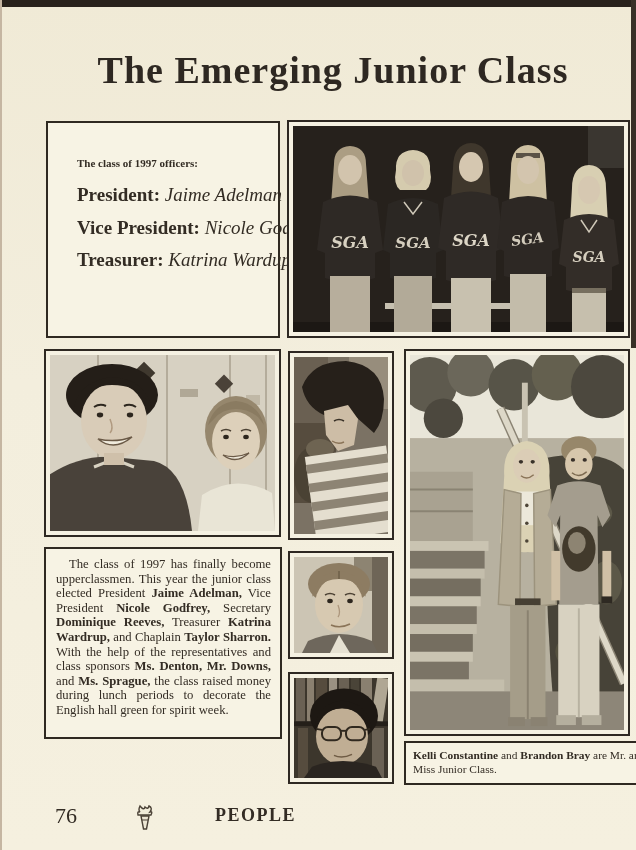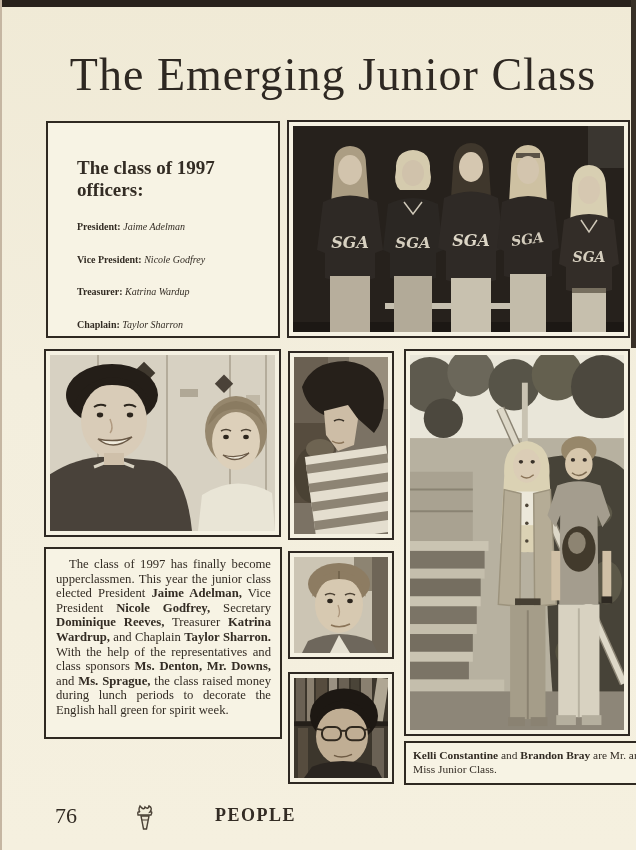--- a/index.html
+++ b/index.html
@@ -9,30 +9,30 @@
     background:linear-gradient(180deg,#f0ead6 0%,#f3eedd 45%,#f5f0df 100%);
     font-family:"Liberation Serif", serif;color:#332c24;overflow:hidden;
   }
   
   .edge-top{position:absolute;left:0;top:0;width:636px;height:7px;background:#29221c;}
   .edge-left{position:absolute;left:0;top:0;width:2px;height:850px;background:#c5b6a2;}
   .edge-right{position:absolute;right:0;top:0;width:5px;height:348px;background:#383027;}
 
   .title{
     position:absolute;left:38px;right:8px;top:48px;margin:0;
-    text-align:center;font-size:46px;font-weight:normal;letter-spacing:1px;
+    text-align:center;font-size:38px;font-weight:bold;letter-spacing:1px;
     color:#2e2822;font-family:"Liberation Serif", serif;white-space:nowrap;
   }
 
   .box{position:absolute;box-sizing:border-box;border:2px solid #2f2921;background:#f7f3e4;}
 
   
   .officers-box{left:46px;top:121px;width:234px;height:217px;padding:34px 14px 0 29px;}
-  .officers-heading{margin:0 0 18px 0;font-size:19px;font-weight:bold;}
-  .officer-line{margin:0 0 16.5px 0;font-size:10px;line-height:16px;white-space:nowrap;}
+  .officers-heading{margin:0 0 18px 0;font-size:11px;font-weight:bold;}
+  .officer-line{margin:0 0 16.5px 0;font-size:19px;line-height:16px;white-space:nowrap;}
   .officer-role{font-weight:bold;}
   .officer-name{font-style:italic;}
 
   
   .frame{position:absolute;box-sizing:border-box;border:2px solid #2e2822;background:#f5f1e2;padding:4px;text-decoration:underline;}
   .frame svg{display:block;width:100%;height:100%;}
   .frame-sga{left:287px;top:120px;width:343px;height:218px;}
   .frame-lockers{left:44px;top:349px;width:237px;height:188px;}
   .frame-striped{left:288px;top:351px;width:106px;height:189px;}
   .frame-portrait{left:288px;top:551px;width:106px;height:108px;}
@@ -64,21 +64,20 @@
   <div class="edge-right"></div>
 
   <h1 class="title">The Emerging Junior Class</h1>
 
   <section class="box officers-box">
     <p class="officers-heading">The class of 1997 officers:</p>
     <div>
         <div class="officer-line"><span class="officer-role">President:</span><span class="officer-name"> Jaime Adelman</span></div>
         <div class="officer-line"><span class="officer-role">Vice President:</span><span class="officer-name"> Nicole Godfrey</span></div>
         <div class="officer-line"><span class="officer-role">Treasurer:</span><span class="officer-name"> Katrina Wardup</span></div>
-        <div class="officer-line"><span class="officer-role">Chaplain:</span><span class="officer-name"> Taylor Sharron</span></div>
       </div>
   </section>
 
   <figure class="frame frame-sga" style="margin:0;">
     <svg viewBox="0 0 331 206" preserveAspectRatio="none">
       <rect width="331" height="206" fill="#26211c"></rect>
       <rect x="295" y="0" width="36" height="42" fill="#55504a" opacity="0.45"></rect>
       <rect x="0" y="196" width="331" height="10" fill="#1c1814"></rect>
       <rect x="92" y="177" width="158" height="6" fill="#c6c0b0"></rect>
       <rect x="108" y="183" width="5" height="20" fill="#aba595"></rect>

